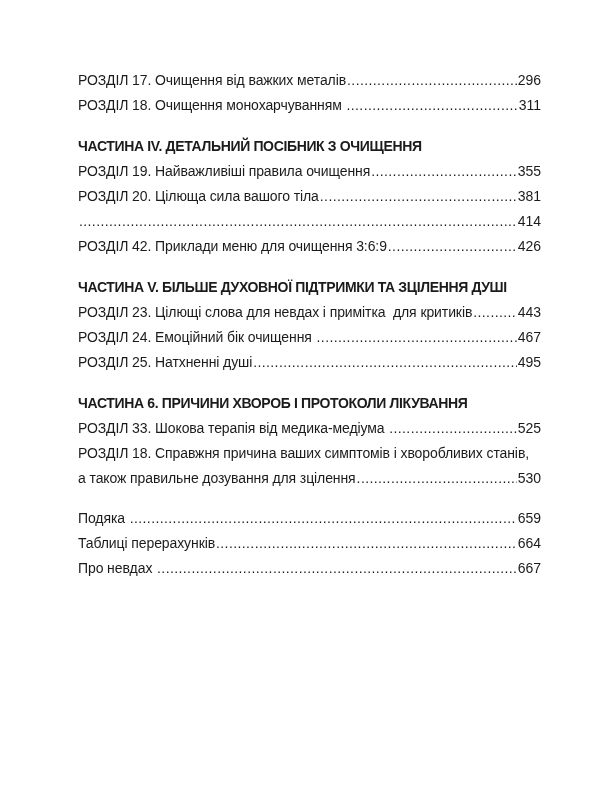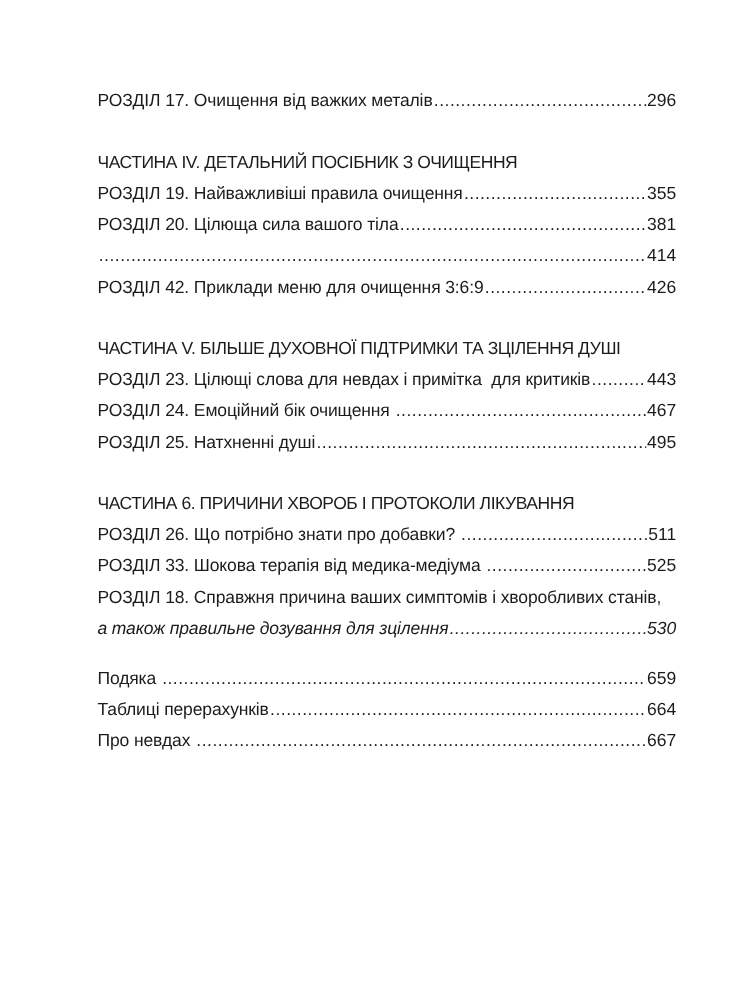--- a/index.html
+++ b/index.html
@@ -16,36 +16,35 @@
   }
   .page {
     position: absolute;
     top: 68px;
     left: 78px;
     width: 463px;
   }
   .toc-group { }
   .toc-group.gap { margin-top: 16px; }
   .section-heading {
-    font-weight: 400;
+    font-weight: 700;
     font-size: 14px;
     letter-spacing: -0.35px;
     height: 25px;
     line-height: 25px;
     white-space: nowrap;
-    margin-top: 24px;
   }
   .toc-row {
     display: flex;
     align-items: baseline;
     height: 25px;
     line-height: 25px;
     font-size: 14px;
   }
-  .toc-row.cont { height: 24px; line-height: 24px; font-style: italic; }
+  .toc-row.cont { height: 24px; line-height: 24px; }
   .toc-title {
     flex: 0 0 auto;
     white-space: pre;
     letter-spacing: -0.1px;
   }
   .leader {
     flex: 1 1 auto;
     overflow: hidden;
     white-space: nowrap;
     margin: 0 1px;
@@ -62,20 +61,25 @@
 </head>
 <body>
 
 <div class="page">
 
   <div class="toc-group">
     <div class="toc-row">
       <span class="toc-title">РОЗДІЛ 17. Очищення від важких металів</span>
       <span class="leader"></span>
       <span class="toc-page">296</span>
+    </div>
+    <div class="toc-row">
+      <span class="toc-title">РОЗДІЛ 18. Очищення монохарчуванням </span>
+      <span class="leader"></span>
+      <span class="toc-page">311</span>
     </div>
   </div>
 
   <div class="toc-group gap">
     <div class="section-heading">ЧАСТИНА IV. ДЕТАЛЬНИЙ ПОСІБНИК З ОЧИЩЕННЯ</div>
     <div class="toc-row">
       <span class="toc-title">РОЗДІЛ 19. Найважливіші правила очищення</span>
       <span class="leader"></span>
       <span class="toc-page">355</span>
     </div>
@@ -110,25 +114,20 @@
     <div class="toc-row">
       <span class="toc-title">РОЗДІЛ 25. Натхненні душі</span>
       <span class="leader"></span>
       <span class="toc-page">495</span>
     </div>
   </div>
 
   <div class="toc-group gap">
     <div class="section-heading">ЧАСТИНА 6. ПРИЧИНИ ХВОРОБ І ПРОТОКОЛИ ЛІКУВАННЯ</div>
     <div class="toc-row">
-      <span class="toc-title">РОЗДІЛ 26. Що потрібно знати про добавки? </span>
-      <span class="leader"></span>
-      <span class="toc-page">511</span>
-    </div>
-    <div class="toc-row">
       <span class="toc-title">РОЗДІЛ 33. Шокова терапія від медика-медіума </span>
       <span class="leader"></span>
       <span class="toc-page">525</span>
     </div>
     <div class="toc-row">
       <span class="toc-title">РОЗДІЛ 18. Справжня причина ваших симптомів і хворобливих станів,</span>
     </div>
     <div class="toc-row cont">
       <span class="toc-title">а також правильне дозування для зцілення</span>
       <span class="leader"></span>

